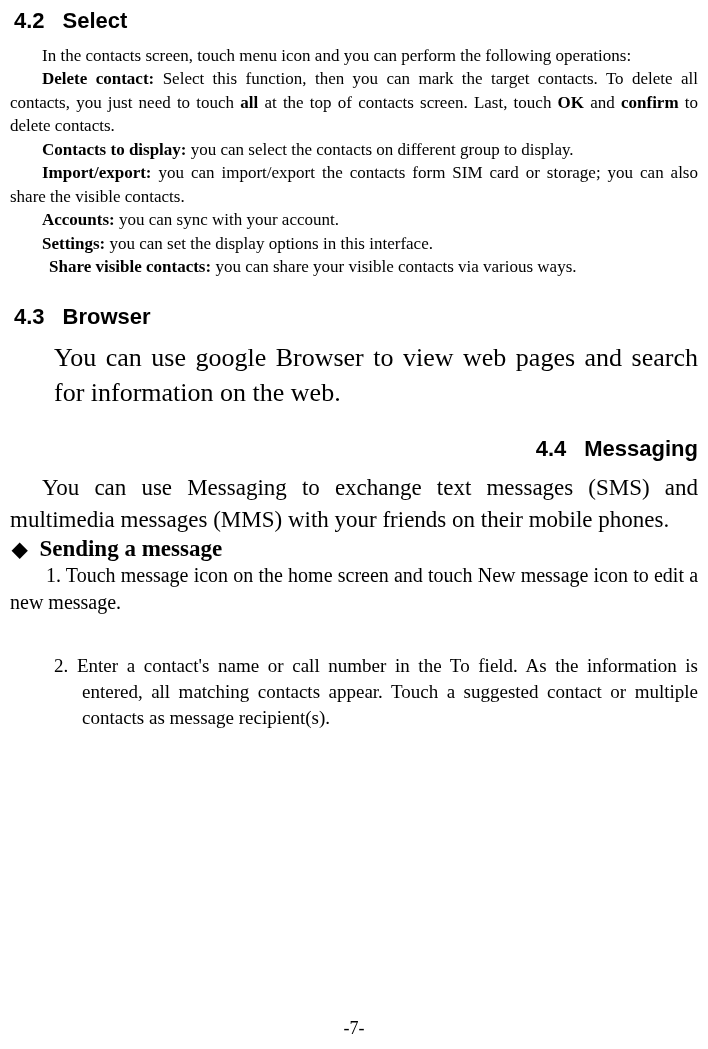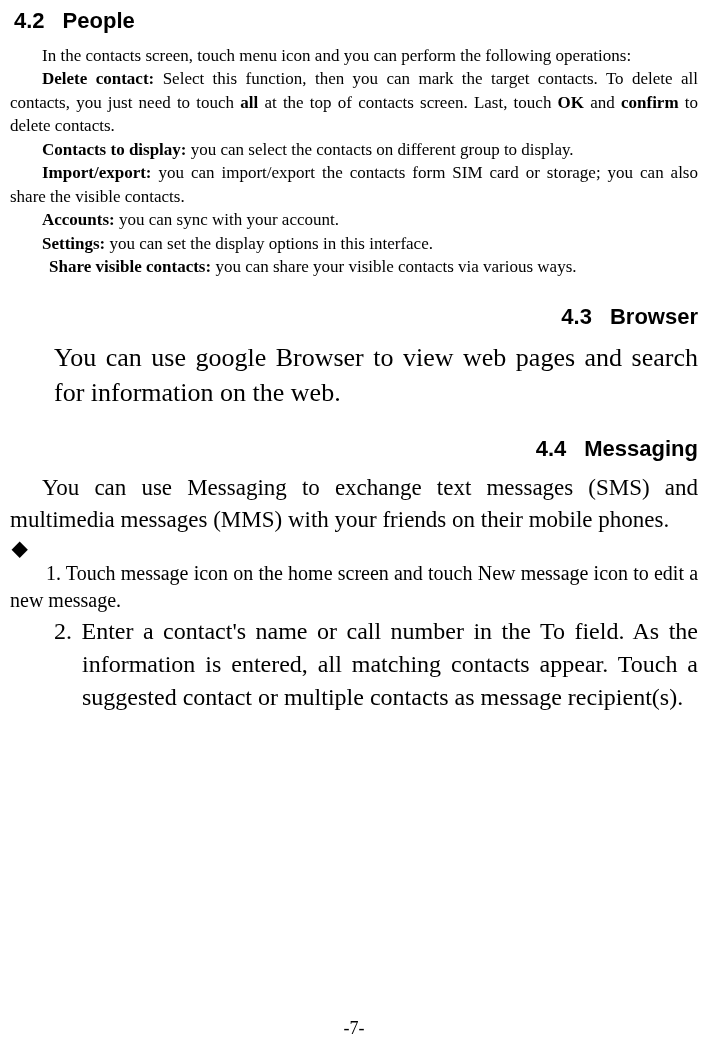--- a/index.html
+++ b/index.html
@@ -73,50 +73,50 @@
       margin-right: 12px;
     }
     .numbered-item-1 {
       font-size: 20px;
       line-height: 1.38;
       text-align: justify;
       text-indent: 36px;
       margin-bottom: 0;
     }
     .numbered-item-2 {
-      font-size: 24px;
+      font-size: 19px;
       line-height: 1.38;
       text-align: justify;
       padding-left: 72px;
       text-indent: -28px;
       margin-bottom: 0;
+      margin-top: 36px;
     }
     .footer {
       position: absolute;
       bottom: 10px;
       left: 0;
       right: 0;
       text-align: center;
       font-size: 18px;
       font-family: "Times New Roman", serif;
     }
     .sec43 {
       margin-top: 19px;
-      text-align: right;
     }
     .sec44 {
       margin-top: 25px;
       text-align: right;
     }
   </style>
 </head>
 <body>
 
 <div class="section-heading">
-  <span class="section-number">4.2</span><span>People</span>
+  <span class="section-number">4.2</span><span>Select</span>
 </div>
 
 <p class="paragraph indent para-tight">In the contacts screen, touch menu icon and you can perform the following operations:</p>
 
 <p class="paragraph indent para-tight">
   <span class="bold">Delete contact:</span><span> Select this function, then you can mark the target contacts. To delete all contacts, you just need to touch </span><span class="bold">all</span><span> at the top of contacts screen. Last, touch </span><span class="bold">OK</span><span> and </span><span class="bold">confirm</span><span> to delete contacts.</span>
 </p>
 
 <p class="paragraph indent para-tight">
   <span class="bold">Contacts to display:</span><span> you can select the contacts on different group to display.</span>
@@ -145,20 +145,21 @@
 <p class="browser-para">You can use google Browser to view web pages and search for information on the web.</p>
 
 <div class="section-heading sec44">
   <span class="section-number">4.4</span><span>Messaging</span>
 </div>
 
 <p class="msg-intro">You can use Messaging to exchange text messages (SMS) and multimedia messages (MMS) with your friends on their mobile phones.</p>
 
 <div class="bullet-heading">
   <span class="diamond">◆</span>
+  <span>Sending a message</span>
 </div>
 
 <p class="numbered-item-1">
   <span>1.  </span><span>Touch message icon on the home screen and touch New message icon to edit a new message.</span>
 </p>
 
 <p class="numbered-item-2">
   <span>2.  </span><span>Enter a contact's name or call number in the To field. As the information is entered, all matching contacts appear. Touch a suggested contact or multiple contacts as message recipient(s).</span>
 </p>
 

